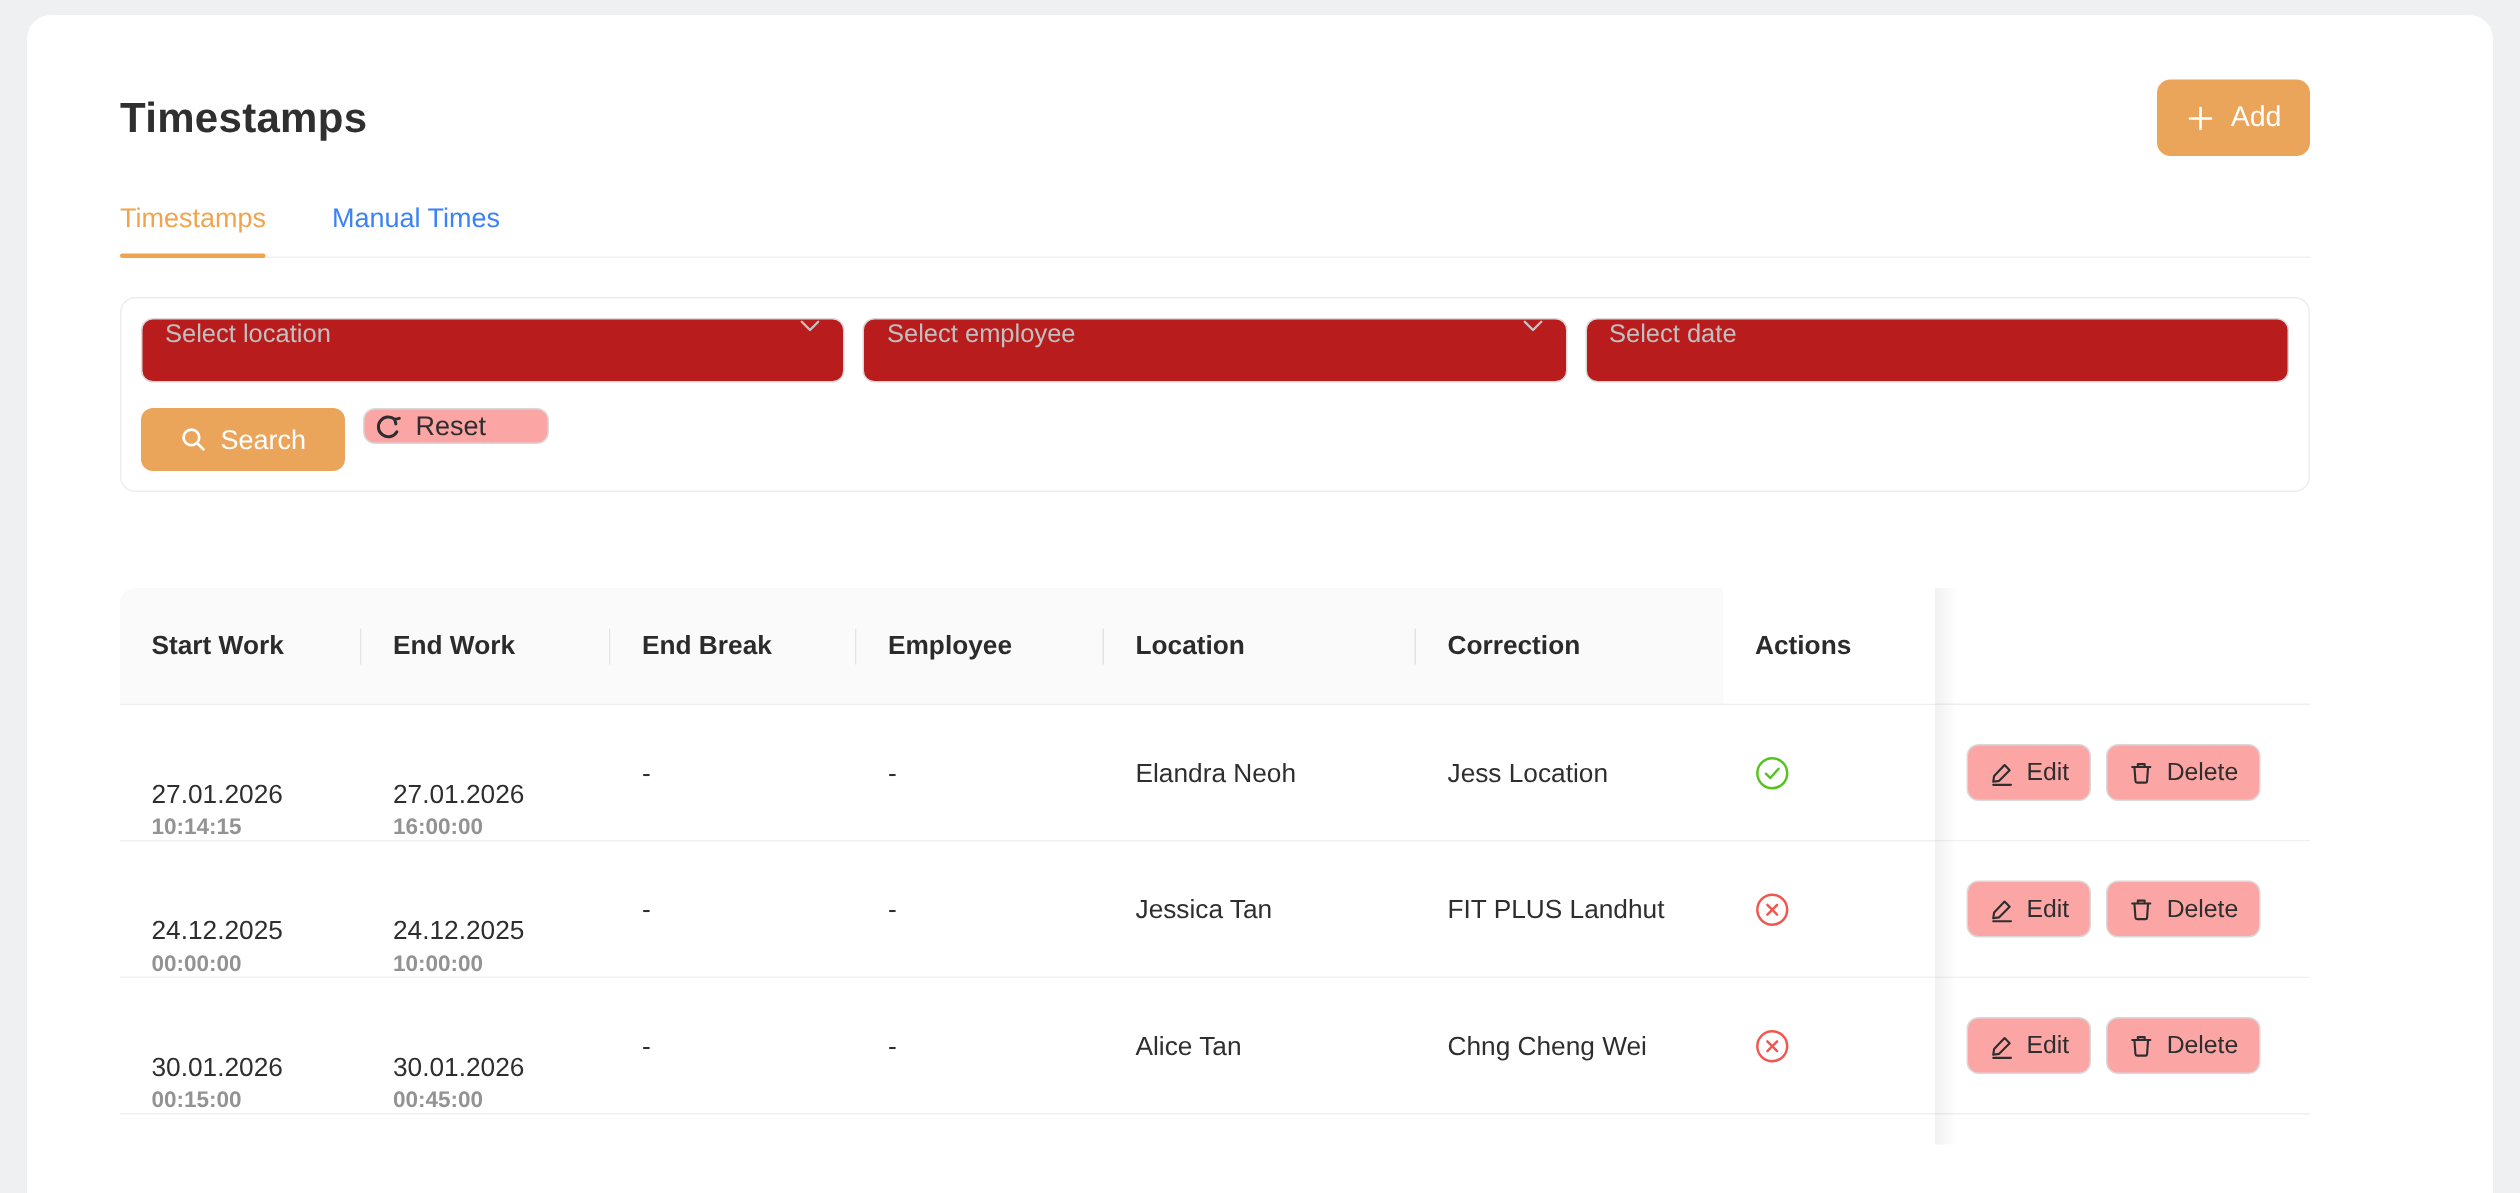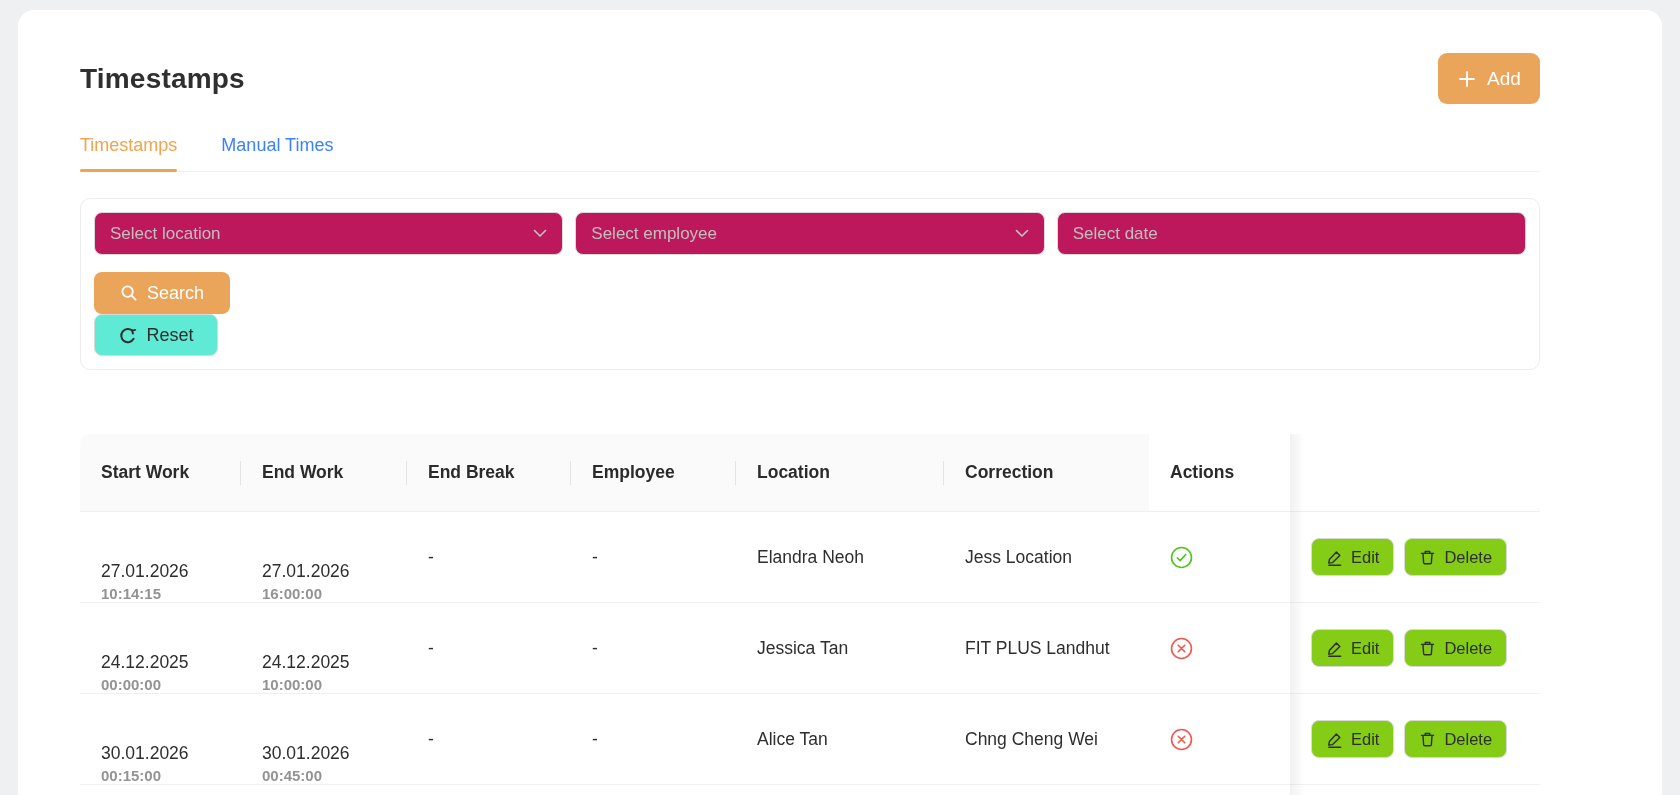--- a/index.html
+++ b/index.html
@@ -41,35 +41,35 @@
   .tab.active{color:var(--accent-tab);}
   .tab.active::after{
     content:"";position:absolute;left:0;right:0;bottom:-1px;height:3px;
     background:var(--accent-tab);border-radius:2px;
   }
 
   
   .filter-card{margin-top:26px;border:1px solid #ededed;border-radius:10px;padding:13px;}
   .filter-inputs{display:flex;gap:12px;}
   .fake-input{
-    flex:1;height:43px;border:1px solid #d9d9d9;border-radius:8px;background:#be185d;
-    display:flex;align-items:center;padding:0 15px;cursor:pointer;
+    flex:1;height:43px;border:1px solid #d9d9d9;border-radius:8px;background:#b91c1c;
+    display:flex;align-items:flex-start;padding:0 15px;cursor:pointer;
   }
   .placeholder{color:#c0c0c0;font-size:17px;}
   .chev{margin-left:auto;color:#c4c4c4;display:flex;}
-  .filter-buttons{display:flex;margin-top:17px;flex-direction:column;}
+  .filter-buttons{display:flex;gap:12px;margin-top:17px;}
   .search-btn{
     width:136px;height:42px;border:none;border-radius:8px;cursor:pointer;
     background:var(--accent);color:#fff;font-size:18px;font-family:inherit;
     display:flex;align-items:center;justify-content:center;gap:9px;
   }
   .reset-btn{
-    width:124px;height:42px;border:1px solid #d9d9d9;border-radius:8px;cursor:pointer;
-    background:#5eead4;color:var(--text-dark);font-size:18px;font-family:inherit;
-    display:flex;align-items:center;justify-content:center;gap:9px;
+    width:124px;height:24px;border:1px solid #d9d9d9;border-radius:8px;cursor:pointer;
+    background:#fca5a5;color:var(--text-dark);font-size:18px;font-family:inherit;
+    display:flex;align-items:center;gap:9px;
   }
 
   
   .table-wrap{margin-top:64px;position:relative;}
   .thead,.trow{display:grid;grid-template-columns:161px 166px 164px 165px 208px 205px 141px 250px;}
   .th{
     background:#fafafa;height:77px;display:flex;align-items:center;padding-left:21px;
     font-weight:700;font-size:17.5px;color:#2b2b2b;position:relative;
   }
   .th:first-child{border-top-left-radius:10px;}
@@ -81,21 +81,21 @@
   .thead{border-bottom:1px solid #efefef;}
   .trow{border-bottom:1px solid #f0f0f0;height:91px;}
   .td{display:flex;align-items:center;padding-left:21px;font-size:17.5px;}
   .td.datetime{flex-direction:column;align-items:flex-start;justify-content:flex-end;gap:3px;}
   .time{font-size:15px;color:var(--text-muted);font-weight:bold;}
   .corr-icon{display:flex;}
   .corr-ok{color:var(--approved-green);}
   .corr-no{color:var(--rejected-red);}
   .actions-td{gap:10px;background:#fff;}
   .action-btn{
-    height:38px;border:1px solid #d9d9d9;border-radius:8px;background:#84cc16;cursor:pointer;
+    height:38px;border:1px solid #d9d9d9;border-radius:8px;background:#fca5a5;cursor:pointer;
     display:inline-flex;align-items:center;gap:8px;padding:0 14px;
     font-size:16.5px;color:var(--text-dark);font-family:inherit;
   }
   .action-btn svg{display:block;}
   .fixed-shadow{
     position:absolute;top:0;left:1210px;width:15px;height:371px;
     background:linear-gradient(to right, rgba(0,0,0,0.055), rgba(0,0,0,0));
     pointer-events:none;
   }
 </style>

